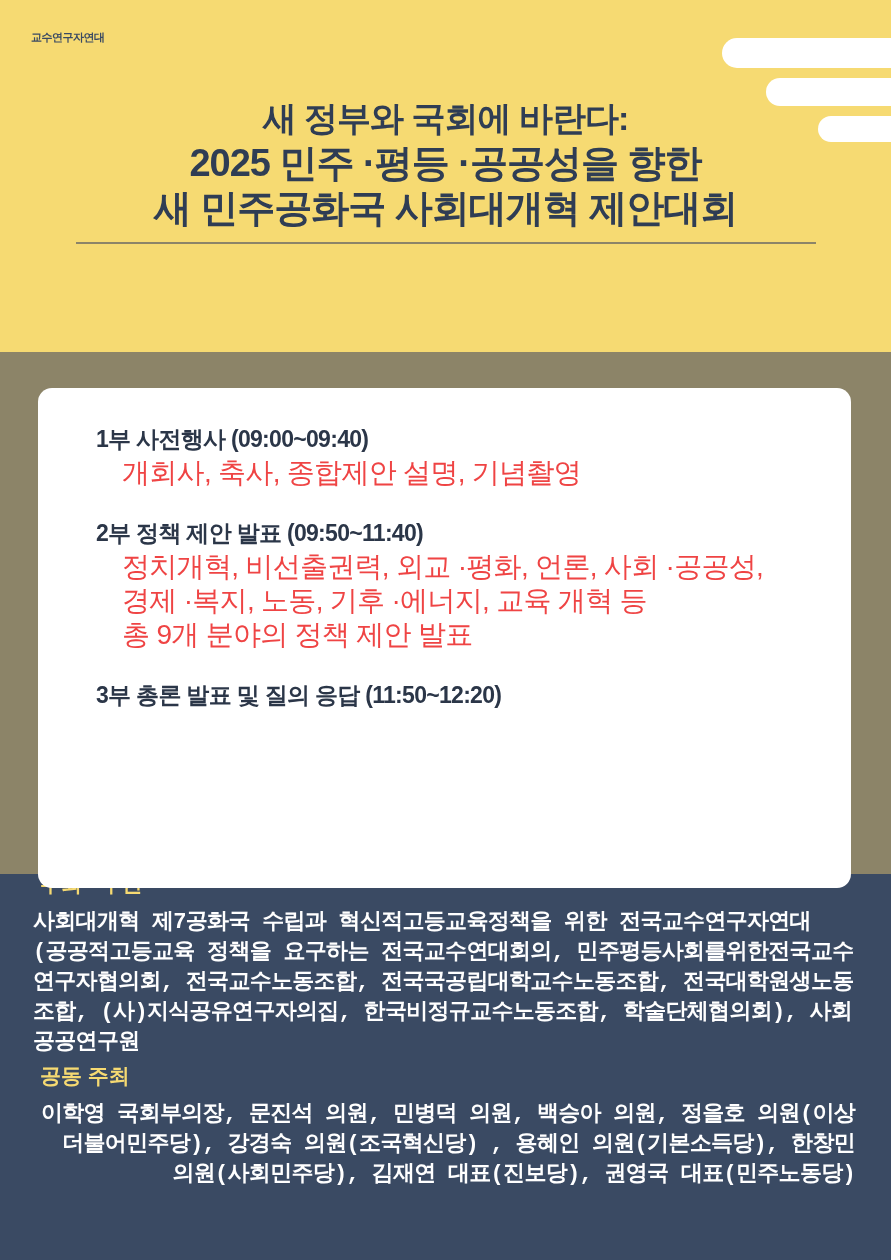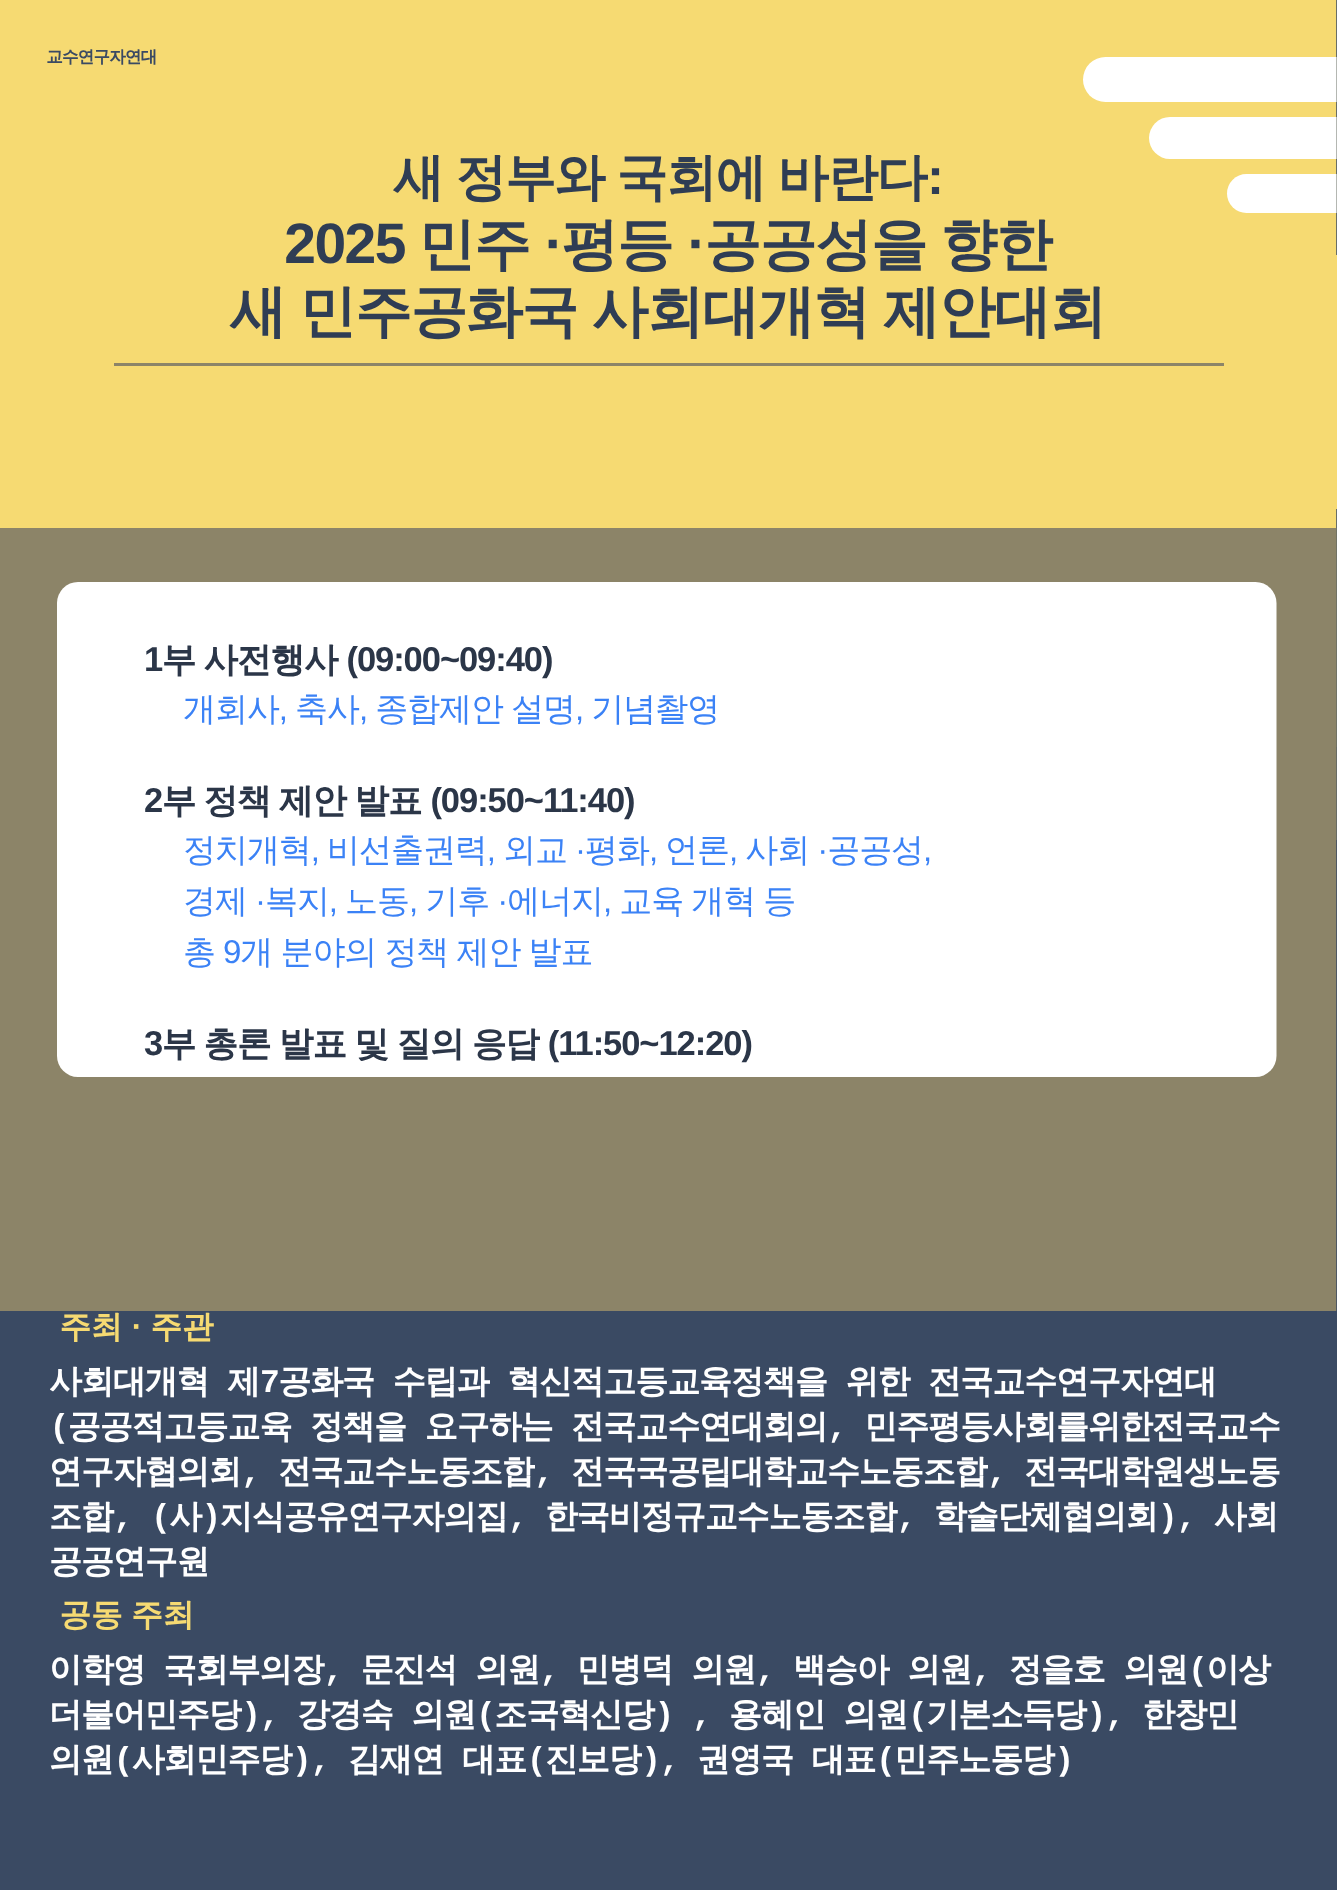--- a/index.html
+++ b/index.html
@@ -132,43 +132,43 @@
     line-height: 33px;
     white-space: nowrap;
   }
 
   
   .program-card {
     position: absolute;
     left: 38px;
     top: 388px;
     width: 813px;
-    height: 330px;
+    height: 500px;
     background: #ffffff;
     border-radius: 14px;
     box-sizing: border-box;
     padding: 34px 30px 30px 30px;
     z-index: 6;
     color: #2b3648;
   }
   .prog-group { margin-bottom: 26px; }
   .prog-group:last-child { margin-bottom: 0; }
   .prog-head {
     font-size: 23px;
     font-weight: bold;
     letter-spacing: -0.7px;
     line-height: 34px;
     padding-left: 28px;
   }
   .prog-sub {
-    font-size: 22px;
+    font-size: 28px;
     letter-spacing: -0.7px;
     line-height: 34px;
     padding-left: 54px;
-    color: #3b82f6;
+    color: #ef4444;
   }
 
   
   .bottom {
     position: absolute;
     left: 0;
     top: 822px;
     width: 891px;
     height: 522px;
     z-index: 5;
@@ -186,21 +186,21 @@
     font-weight: bold;
     line-height: 30px;
     letter-spacing: -0.7px;
     padding: 0 36px 0 33px;
     color: #ffffff;
     font-family: Liberation Mono, monospace;
   }
   .sect-1 { position: absolute; left: 0; top: 48px; width: 891px; }
   .sect-1 .sect-body { margin-top: 10px; }
   .sect-2 { position: absolute; left: 0; top: 240px; width: 891px; }
-  .sect-2 .sect-body { margin-top: 10px; }
+  .sect-2 .sect-body { margin-top: 10px; text-align: right; }
 </style>
 </head>
 <body>
 
 <div class="poster">
 
   <div class="top-panel"></div>
   <div class="top-panel-wedge"></div>
   <div class="top-panel-cut"></div>
   <div class="top-panel-cut2"></div>

